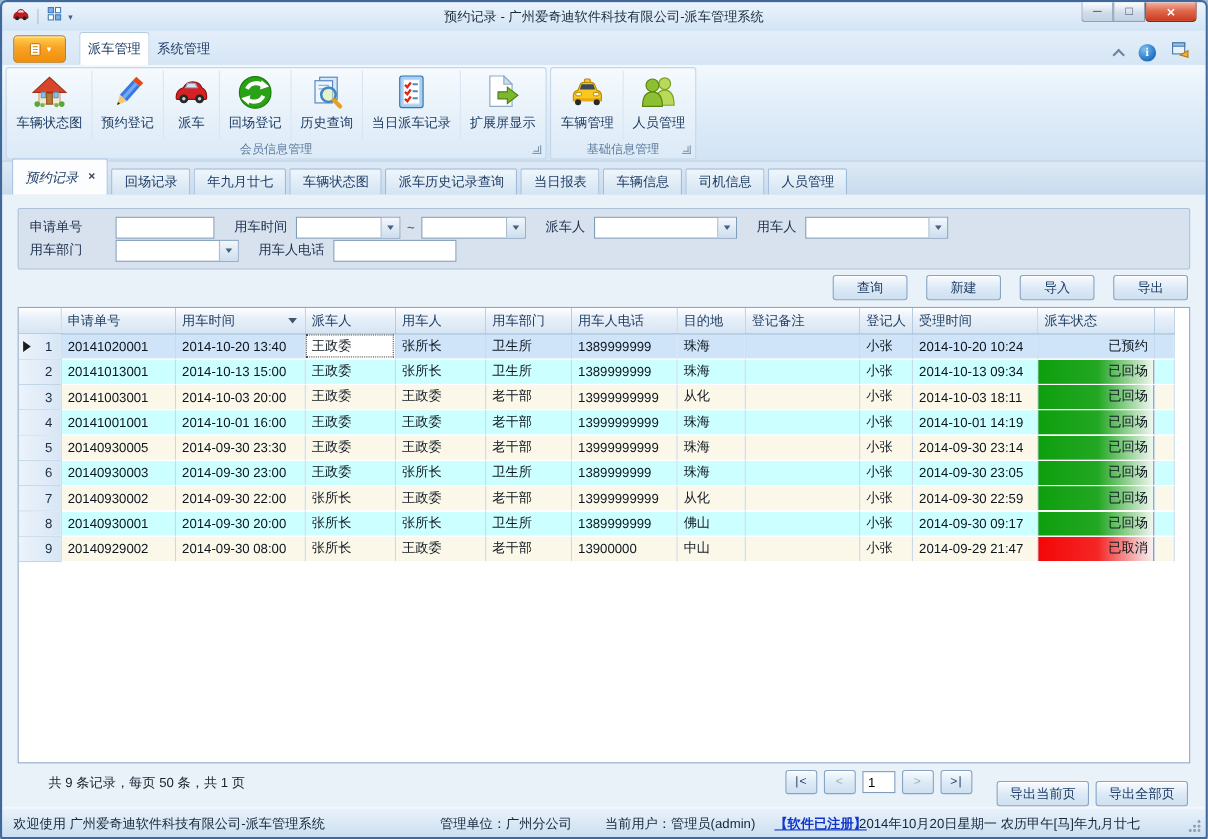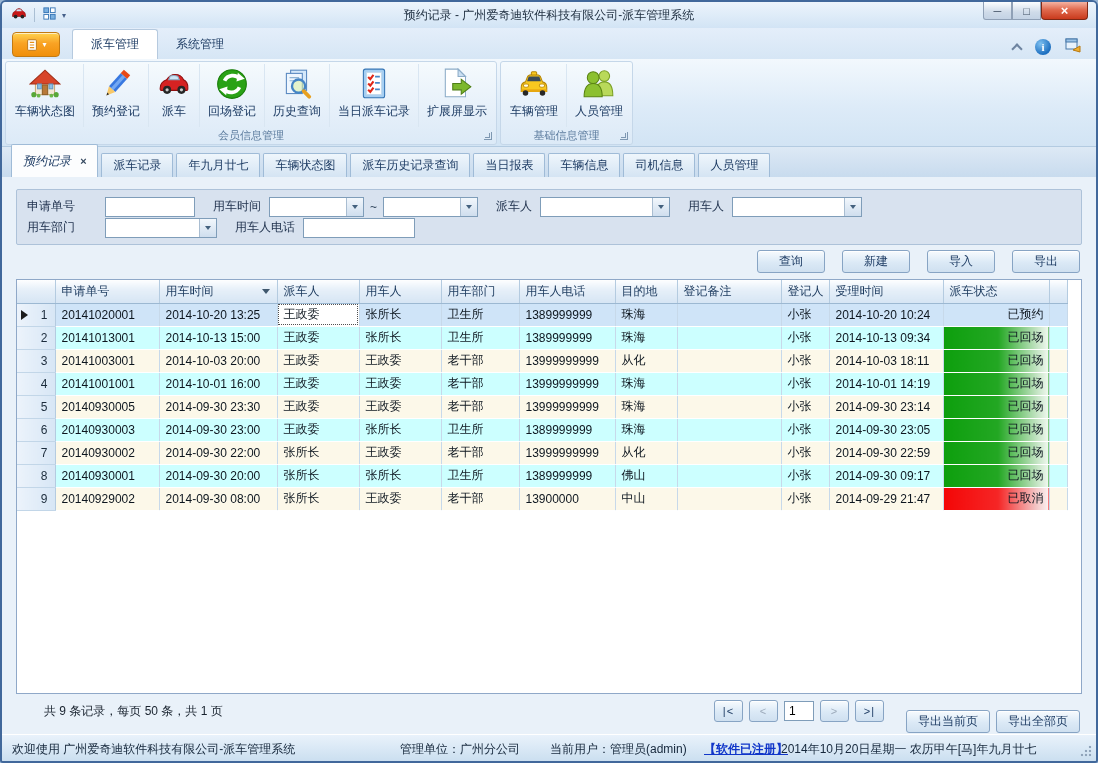--- a/index.html
+++ b/index.html
@@ -24,21 +24,21 @@
   .wc-min { border-radius:0 0 0 3px; }
   .wc-close { width:47px; background:linear-gradient(#f4b3a2,#e06a4e 45%,#c93a1d); color:#fff;
     font-weight:bold; font-size:13px; border-color:#7e2815; border-radius:0 0 4px 4px; }
 
   
   .rtab-row { height:31px; display:flex; align-items:flex-end; padding-left:10px; position:relative; flex:0 0 auto;
     background:linear-gradient(#e4eefa,#d6e6f5); }
   .app-btn { width:48px; height:25px; margin:0 12px 2px 0; border-radius:4px;
     background:linear-gradient(#ffd34f,#f9a224 45%,#f08f0a); border:1px solid #c27a12;
     box-shadow: inset 0 1px 0 rgba(255,255,255,.65); display:flex; align-items:center; justify-content:center; gap:3px; }
-  .rtab { padding:6px 18px 6px; font-size:12px; color:#1e3c64; }
+  .rtab { padding:6px 7px 6px; font-size:12px; color:#1e3c64; }
   .rtab.active { background:#fff; border:1px solid #b6cadf; border-bottom:none; border-radius:3px 3px 0 0; }
   .ribbon-right { position:absolute; right:14px; top:9px; display:flex; gap:14px; align-items:center; }
   .chevron { width:8px; height:8px; border-top:2px solid #6e84a0; border-right:2px solid #6e84a0;
     transform:rotate(-45deg); margin-top:4px; }
   .info-badge { width:16px; height:16px; border-radius:50%; background:radial-gradient(circle at 35% 30%,#7ec0f0,#1d6fc0 70%);
     color:#fff; font-size:11px; font-weight:bold; font-family:"Liberation Serif",serif;
     display:flex; align-items:center; justify-content:center; }
 
   
   .ribbon-body { height:88px; background:linear-gradient(#f2f8fd,#ddebf8 55%,#d2e4f4); border-bottom:1px solid #b3cbe1;
@@ -323,21 +323,21 @@
         </div>
       </div>
     </div>
 
   <div class="doc-tabs" id="doc-tabs">
       <div class="dtab active">
         <span>预约记录</span>
         <span class="dtab-close">×</span>
       </div>
       <div class="dtab">
-        <span>派车记录</span>
+        <span>回场记录</span>
       </div>
       <div class="dtab">
         <span>年九月廿七</span>
       </div>
       <div class="dtab">
         <span>车辆状态图</span>
       </div>
       <div class="dtab">
         <span>派车历史记录查询</span>
       </div>
@@ -450,21 +450,21 @@
               <th>登记人</th>
               <th>受理时间</th>
               <th>派车状态</th>
               <th></th>
             </tr>
           </thead>
         <tbody id="grid-body">
             <tr class="sel">
               <td class="rowhead"><span class="row-indicator"></span>1</td>
               <td>20141020001</td>
-              <td>2014-10-20 13:25</td>
+              <td>2014-10-20 13:40</td>
               <td class="active-cell">王政委</td>
               <td>张所长</td>
               <td>卫生所</td>
               <td>1389999999</td>
               <td>珠海</td>
               <td></td>
               <td>小张</td>
               <td>2014-10-20 10:24</td>
               <td class="status-cell status-reserved">已预约</td>
               <td></td>

